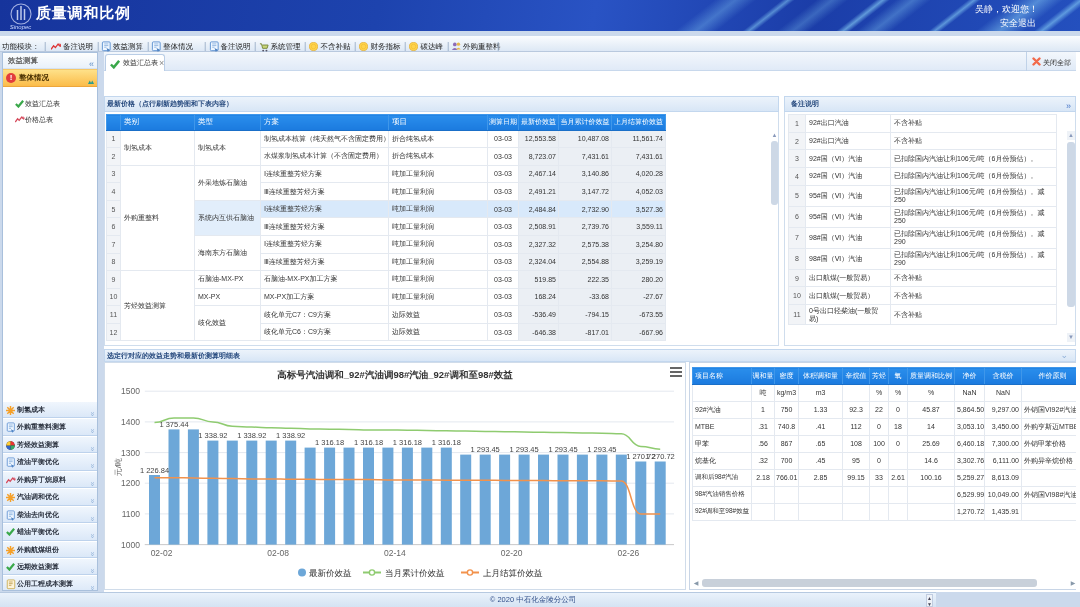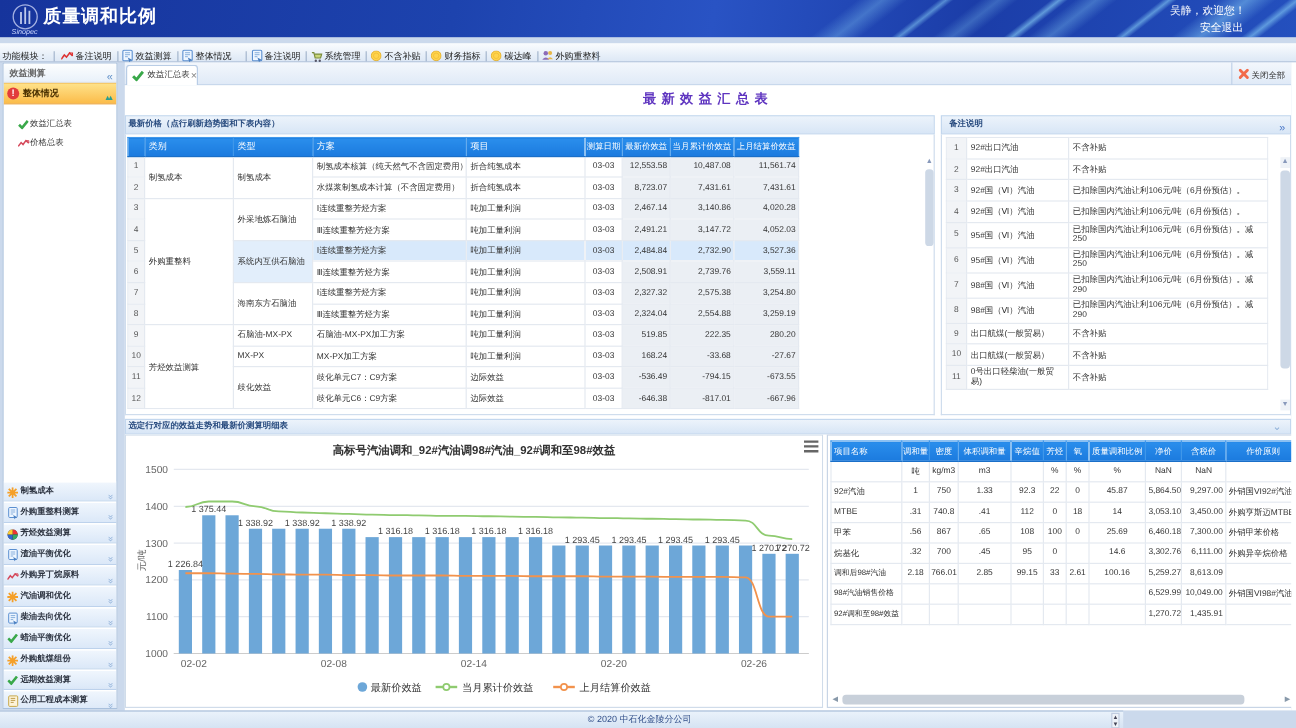--- a/index.html
+++ b/index.html
@@ -177,21 +177,20 @@
 <div id="tab1"><span class="abs" style="left:4px;top:4px"><svg width="10" height="9" viewBox="0 0 12 11">
           <path d="M1 5.5 L4.5 9 L11 1" stroke="#3aa84a" stroke-width="3" fill="none"></path>
         </svg></span>效益汇总表<span class="abs" style="left:53px;top:1px;color:#888;font-size:9px">×</span></div>
 <div class="abs" style="right:49px;top:0;width:1px;height:19px;background:#c0d2e8"></div>
 <svg class="abs" style="right:35px;top:5px" width="9" height="9" viewBox="0 0 12 12">
       <path d="M2 2 L10 10 M10 2 L2 10" stroke="#f26a4a" stroke-width="3.2" stroke-linecap="round"></path>
     </svg>
 <div class="abs" style="right:5px;top:6px;font-size:7px;color:#333">关闭全部</div>
 </div>
 <div id="panel">
-<div id="title">最新效益汇总表</div>
 <div class="secbar" style="left:0;top:24.5px;width:675px;padding-left:2px">最新价格（点行刷新趋势图和下表内容）</div>
 <div class="secbar" style="left:680px;top:24.5px;width:292px;padding-left:6px">备注说明<span class="chev" style="top:2px;right:5px;font-size:9px;color:#4a78c8">»</span></div>
 <div class="abs" style="left:0;top:40.5px;width:675px;height:234px;border:1px solid #cfdded;border-top:none"></div>
 <div class="abs" style="left:680px;top:40.5px;width:292px;height:234.5px;border:1px solid #cfdded;border-top:none"></div>
 <div class="abs" style="left:2px;top:43px;width:561px;height:226.5px;overflow:hidden">
       <table style="width:559px">
         <colgroup>
           <col style="width:14px">
           <col style="width:74px">
           <col style="width:66px">

